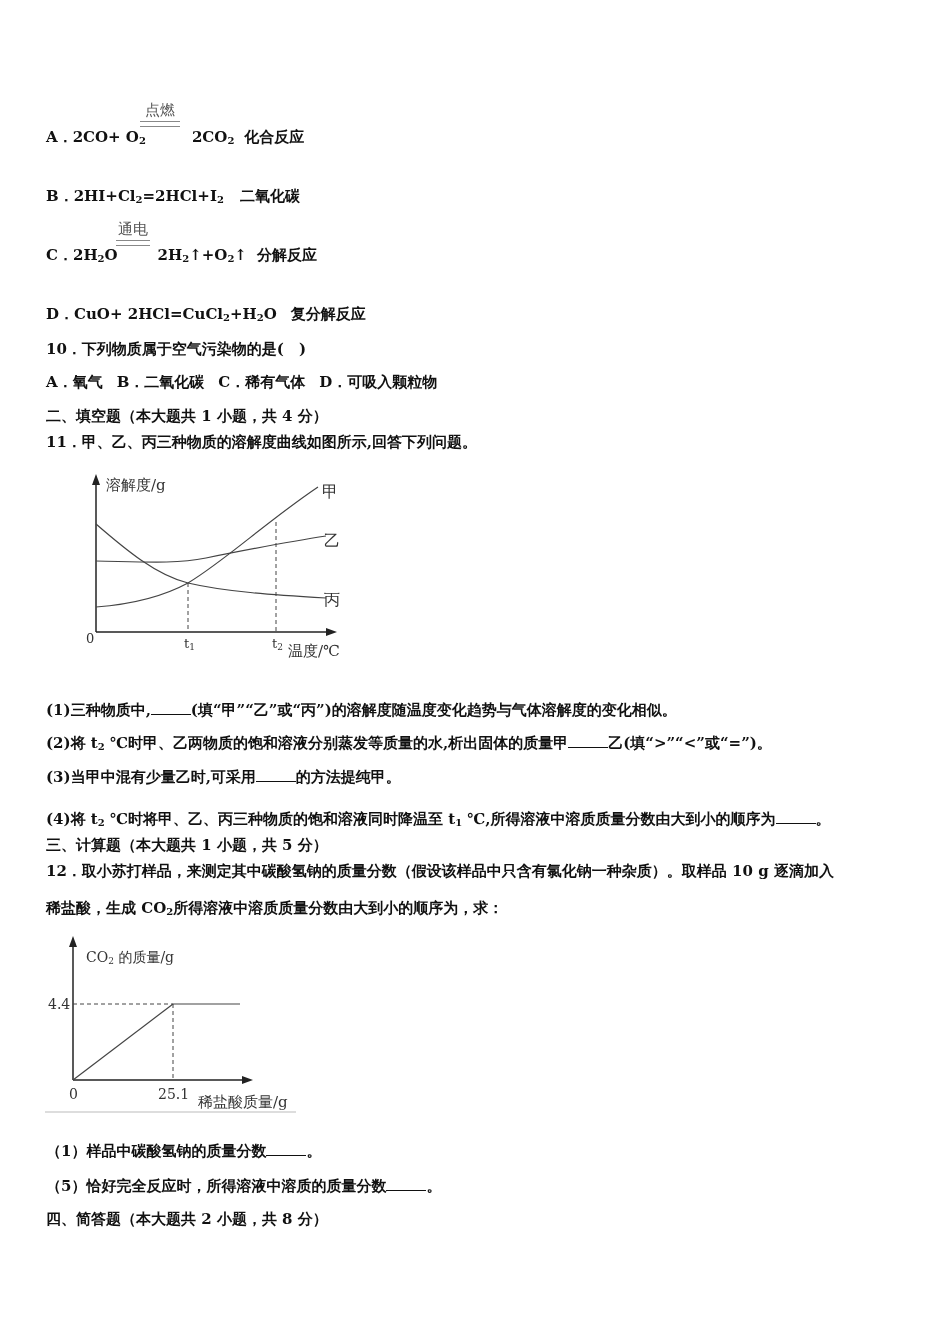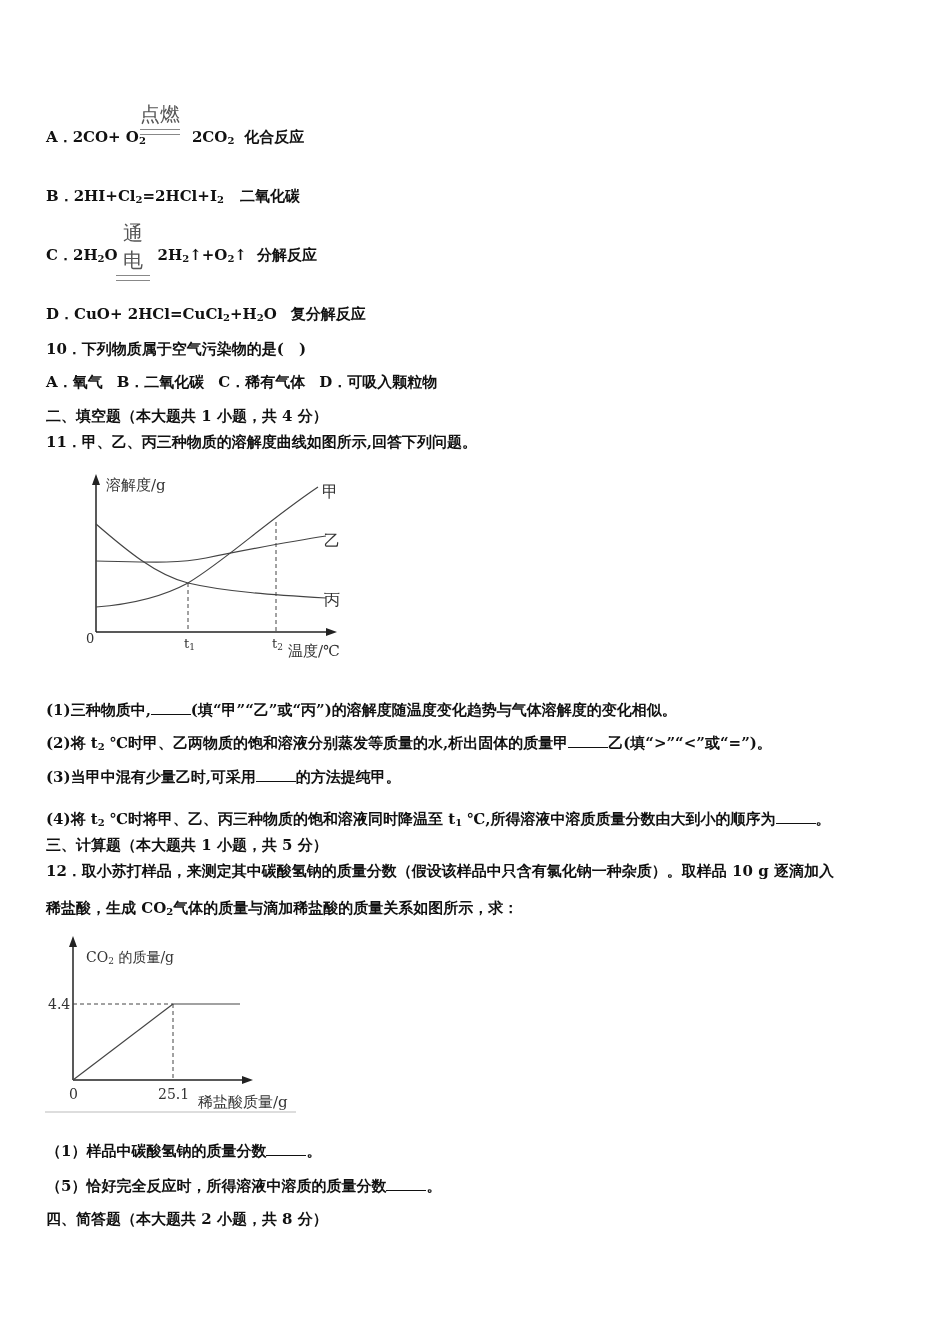--- a/index.html
+++ b/index.html
@@ -1,20 +1,20 @@
 <!DOCTYPE html>
 <html><head>
 <meta charset="utf-8">
 <style>
   html, body { margin: 0; padding: 0; background: #ffffff; }
   body { width: 950px; height: 1344px; position: relative; overflow: hidden;
          font-family: "DejaVu Serif", "Liberation Serif", serif; color: #111; }
   .line { position: absolute; left: 46px; font-size: 15px; font-weight: bold; white-space: nowrap; line-height: 20px; }
   .sub { font-size: 10px; vertical-align: -2px; }
-  .cond { position: absolute; font-size: 20px; color: #555; font-weight: normal; text-align: center; }
+  .cond { position: absolute; font-size: 15px; color: #555; font-weight: normal; text-align: center; }
   .cond .bar { display: block; height: 4px; border-top: 1.5px solid #888; border-bottom: 1.5px solid #888; margin-top: 1px; }
   .blank { display: inline-block; width: 40px; border-bottom: 1.5px solid #111; height: 14px; vertical-align: baseline; }
   .chart { position: absolute; }
   .chart svg text { font-family: "DejaVu Serif", "Liberation Serif", serif; }
   .gap { display: inline-block; width: 14px; }
 </style>
 </head>
 <body>
 
 <div class="line" style="top:127px;">
@@ -82,21 +82,21 @@
 <div class="line" style="top:767px;">
   <span>(3)当甲中混有少量乙时,可采用</span><span class="blank"></span><span>的方法提纯甲。</span>
 </div>
 <div class="line" style="top:801px;margin-top:8px;">
   <span>(4)将 t</span><span class="sub">2</span><span> ℃时将甲、乙、丙三种物质的饱和溶液同时降温至 t</span><span class="sub">1</span><span> ℃,所得溶液中溶质质量分数由大到小的顺序为</span><span class="blank"></span><span>。</span>
 </div>
 
 <div class="line" style="top:835px;">三、计算题（本大题共 1 小题，共 5 分）</div>
 <div class="line" style="top:861px;">12．取小苏打样品，来测定其中碳酸氢钠的质量分数（假设该样品中只含有氯化钠一种杂质）。取样品 10 g 逐滴加入</div>
 <div class="line" style="top:898px;">
-  <span>稀盐酸，生成 CO</span><span class="sub">2</span><span>气体的质量与滴加稀盐酸的质量关系如图所示，求：</span>
+  <span>稀盐酸，生成 CO</span><span class="sub">2</span><span>所得溶液中溶质质量分数由大到小的顺序为，求：</span>
 </div>
 
 <div class="chart" style="left:0; top:900px; width:950px; height:230px; pointer-events:none;">
   <svg width="950" height="230" xmlns="http://www.w3.org/2000/svg">
     <g transform="translate(0,-900)">
       <line x1="73" y1="1080" x2="73" y2="944" stroke="#222" stroke-width="1.5"></line>
       <polygon points="73,936 69,947 77,947" fill="#222"></polygon>
       <line x1="73" y1="1080" x2="244" y2="1080" stroke="#222" stroke-width="1.5"></line>
       <polygon points="253,1080 242,1076 242,1084" fill="#222"></polygon>
       <line x1="73" y1="1080" x2="173" y2="1004" stroke="#444" stroke-width="1.2"></line>

